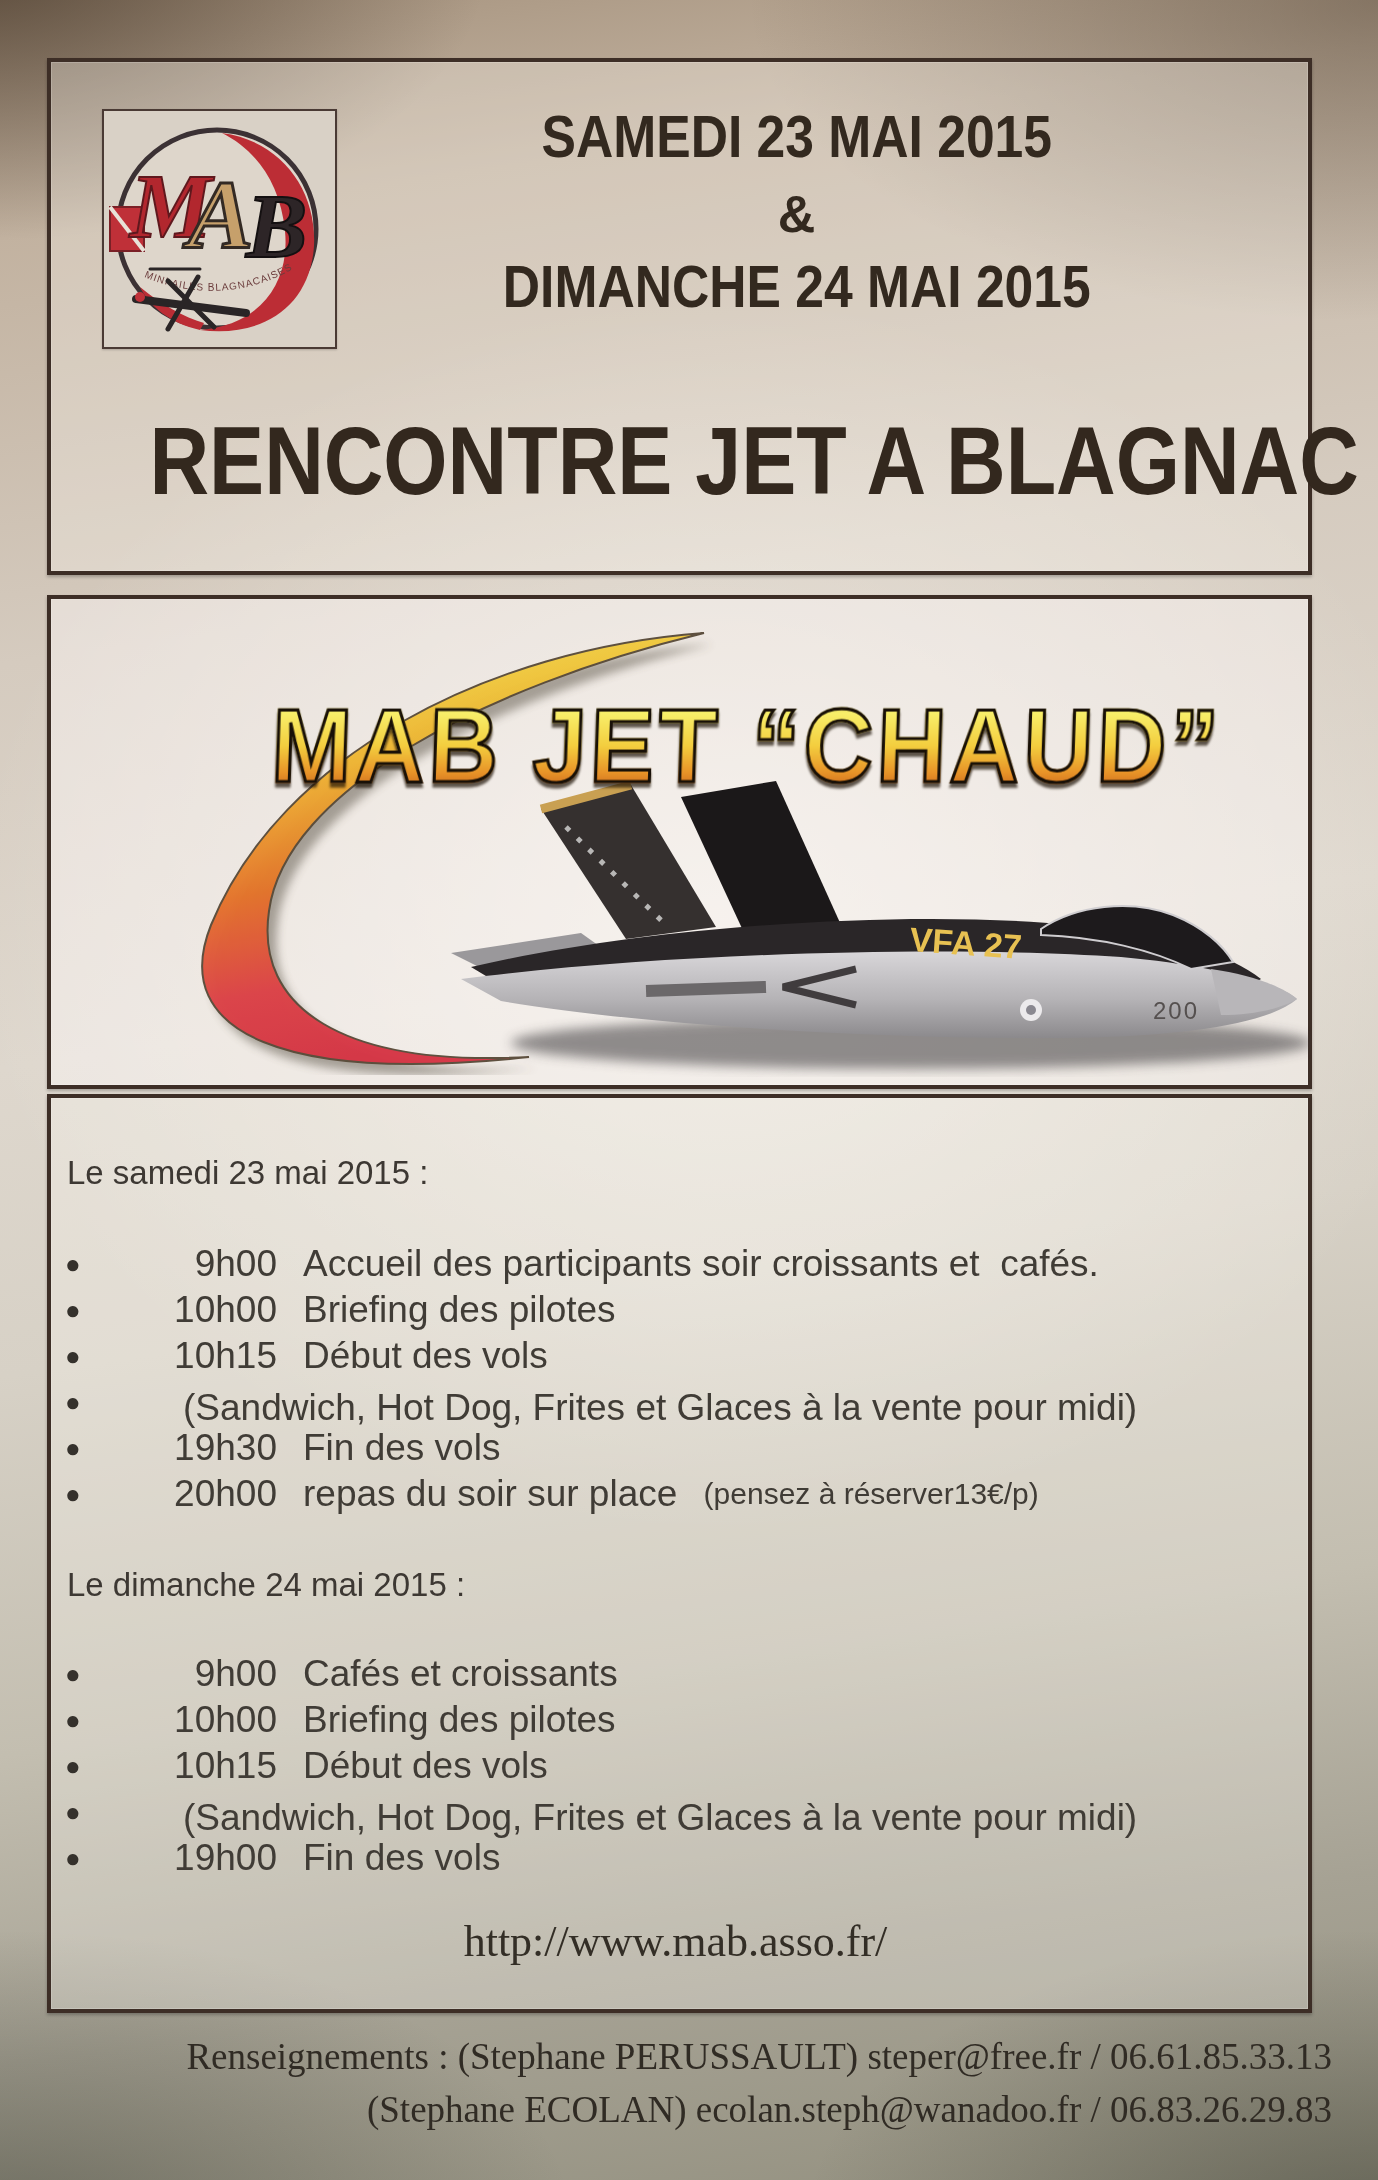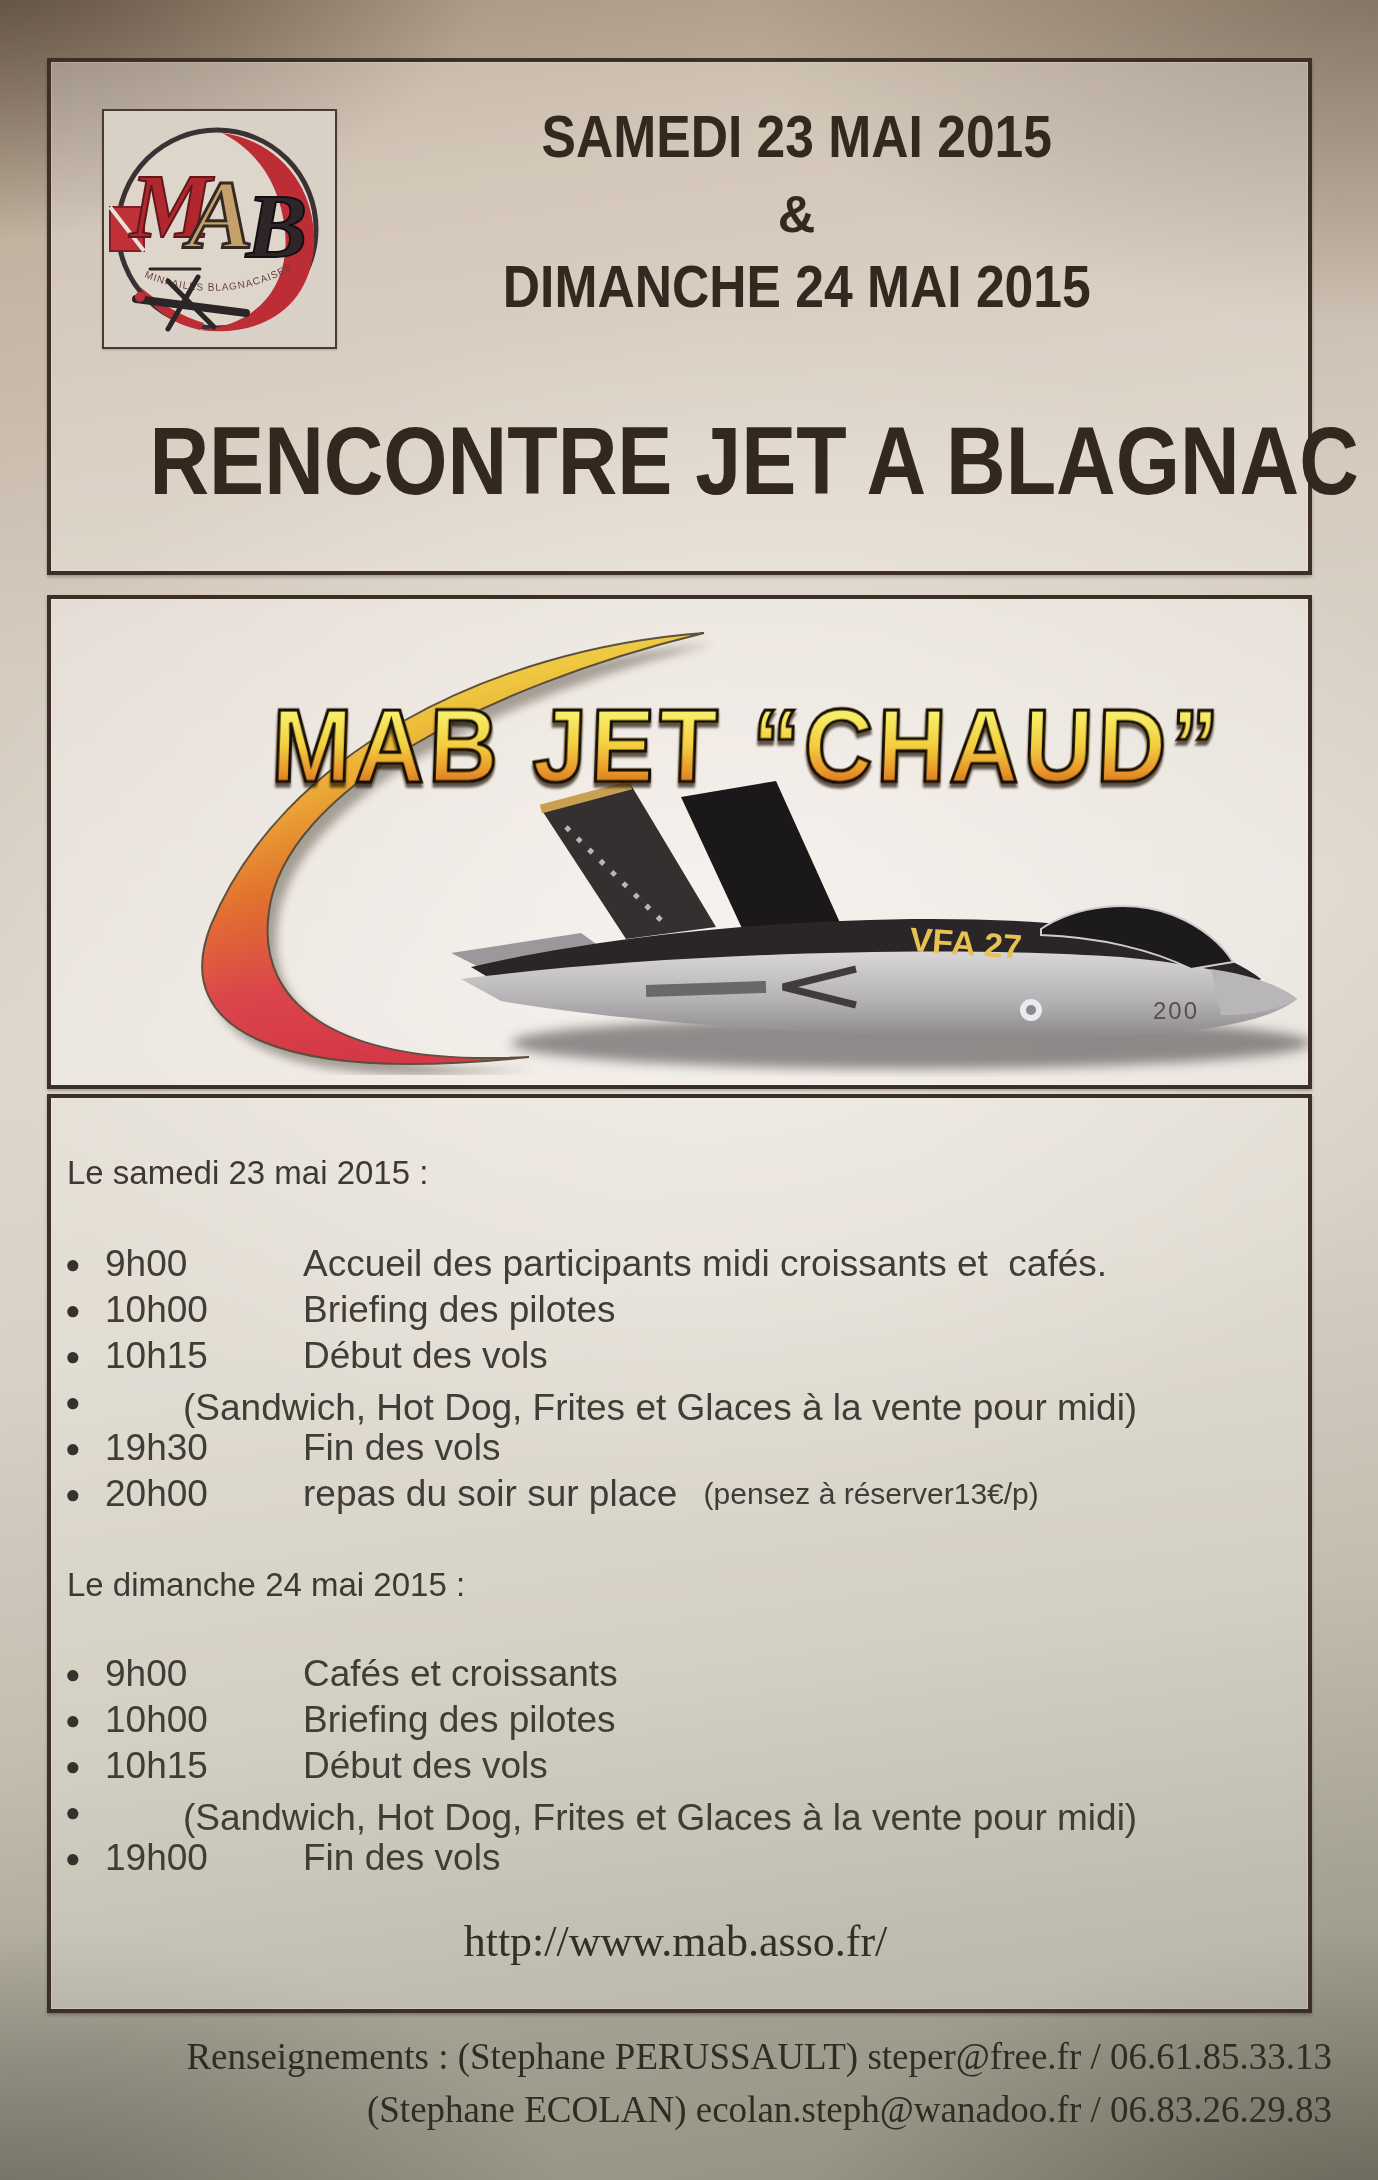--- a/index.html
+++ b/index.html
@@ -33,21 +33,21 @@
     filter:drop-shadow(0 4px 1px rgba(30,18,5,0.7));
     transform:skewX(-2deg) scaleY(1.08);}
   .swoosh{position:absolute;left:8px;top:16px;}
   .jet{position:absolute;left:380px;top:158px;}
   .sched-head{position:absolute;left:16px;font-size:33px;color:#3d3833;}
   .sh-sat{top:56px;} .sh-sun{top:468px;text-align:center;}
   .slist{position:absolute;left:0;right:8px;list-style:none;margin:0;padding:0;}
   .sl-sat{top:143px;} .sl-sun{top:553px;}
   .slist li{display:flex;align-items:center;height:46px;font-size:37px;color:#403c36;}
   .bullet{flex:none;width:40px;padding-left:14px;font-size:26px;color:#35312c;line-height:46px;}
-  .time{flex:none;width:172px;text-align:left;}
+  .time{flex:none;width:172px;text-align:right;}
   .desc{margin-left:26px;white-space:pre-wrap;}
   li.noTime .desc{margin-left:78px;margin-top:12px;}
   .note{font-size:30px;margin-left:16px;white-space:pre-wrap;}
   .url{position:absolute;left:0;right:8px;top:818px;text-align:center;
     font-family:"Liberation Serif",serif;font-size:44px;color:#332e26;}
   .contacts{position:absolute;right:46px;top:2030px;text-align:right;
     font-family:"Liberation Serif",serif;font-size:37px;line-height:53px;color:#302b24;}
 </style>
 </head>
 <body>
@@ -133,21 +133,21 @@
     </svg>
     <div class="flame">MAB JET “CHAUD”</div>
   </div>
 
   <div class="frame box3">
     <div class="sched-head sh-sat">Le samedi 23 mai 2015 :</div>
     <ul class="slist sl-sat">
       <li>
         <span class="bullet">●</span>
         <span class="time">9h00</span>
-        <span class="desc">Accueil des participants midi croissants et  cafés.</span>
+        <span class="desc">Accueil des participants soir croissants et  cafés.</span>
       </li>
       <li>
         <span class="bullet">●</span>
         <span class="time">10h00</span>
         <span class="desc">Briefing des pilotes</span>
       </li>
       <li>
         <span class="bullet">●</span>
         <span class="time">10h15</span>
         <span class="desc">Début des vols</span>

